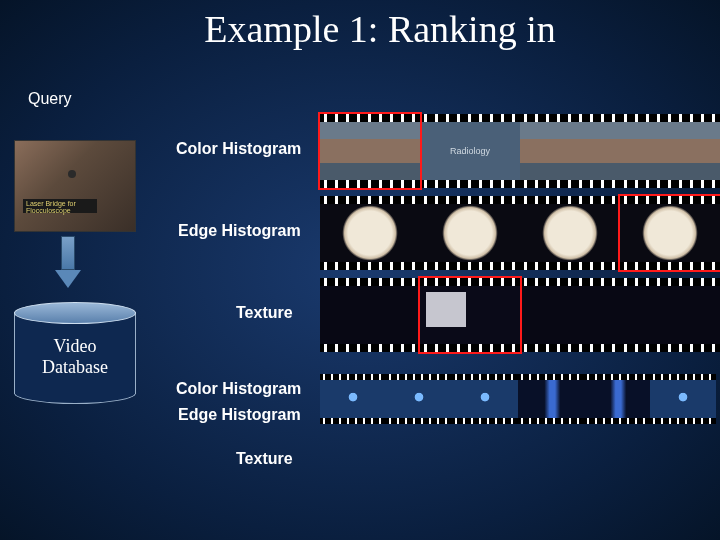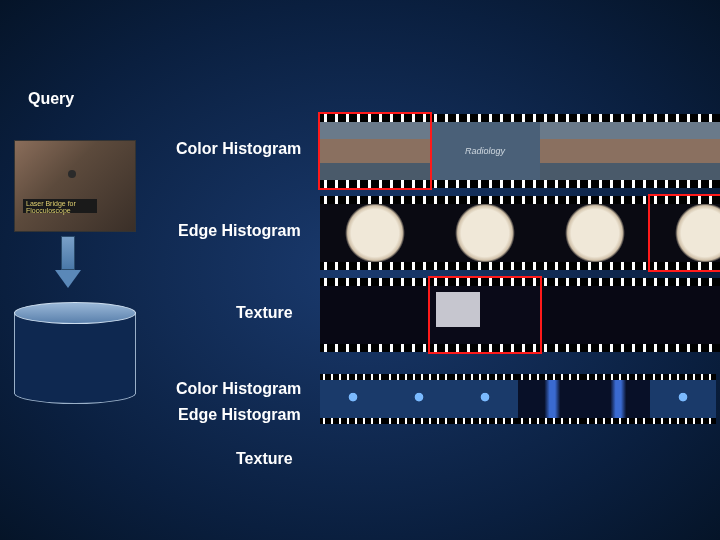--- a/index.html
+++ b/index.html
@@ -20,21 +20,20 @@
     line-height: 1.15;
     margin-left: 80px;
     margin-right: 40px;
   }
   .query-label {
     position: absolute;
     left: 28px;
     top: 90px;
     font-size: 16px;
     color: #fff;
-    font-weight: bold;
   }
   .query-img {
     position: absolute;
     left: 14px;
     top: 140px;
     width: 122px;
     height: 92px;
     background: linear-gradient(135deg, #8a6d5a 0%, #5c4a3c 40%, #3a2f28 100%);
     border: 1px solid #333;
     overflow: hidden;
@@ -113,25 +112,24 @@
     text-align: center;
   }
   .row {
     position: absolute;
     left: 320px;
     height: 74px;
     display: flex;
     gap: 0;
   }
   .frame {
-    width: 110px; height: 74px;
+    width: 100px; height: 74px;
     background: #6d28d9;
     position: relative;
     flex-shrink: 0;
-    font-style: italic;
   }
   .frame .img {
     position: absolute;
     left: 0; top: 8px;
     width: 100%; height: 58px;
   }
   .frame::before, .frame::after {
     content: "";
     position: absolute;
     left: 0; width: 100%; height: 8px;
@@ -168,39 +166,43 @@
   .p-tex  { background: #080814; }
   .p-texc { background: #0a0a18; position:relative; }
   .p-texc::after { content:""; position:absolute; left:6px; top:6px; width:40%; height:60%; background:#e8e8f0; opacity:.85; }
   .p-blue { background: radial-gradient(circle at 50% 45%, #7abaff 0 10%, #1a3a6a 12% 100%); }
   .p-bluev{ background: linear-gradient(90deg, #081028 40%, #3a6ad0 48% 56%, #081028 64%); }
 </style>
 </head>
 <body>
 
 <div class="title">
-  <br>
+  <span>Example 1: Ranking in</span><br>
 </div>
 
 <div class="query-label">Query</div>
 
 <div class="query-img">
   <div class="dot"></div>
   <div class="band">Laser Bridge for Flocculoscope</div>
 </div>
 
 <div class="arrow">
   <div class="shaft"></div>
   <div class="head"></div>
 </div>
 
 <div class="db">
   <div class="bot-ell"></div>
   <div class="cyl"></div>
   <div class="top-ell"></div>
+  <div class="label">
+    <span>Video</span><br>
+    <span>Database</span>
+  </div>
 </div>
 
 <div class="feat" style="left:176px; top:140px;">Color Histogram</div>
 <div class="row" style="top:114px;">
   <div class="frame hl">
       <div class="img p-talk"></div>
     </div>
   <div class="frame">
       <div class="img p-rad">Radiology</div>
     </div>

